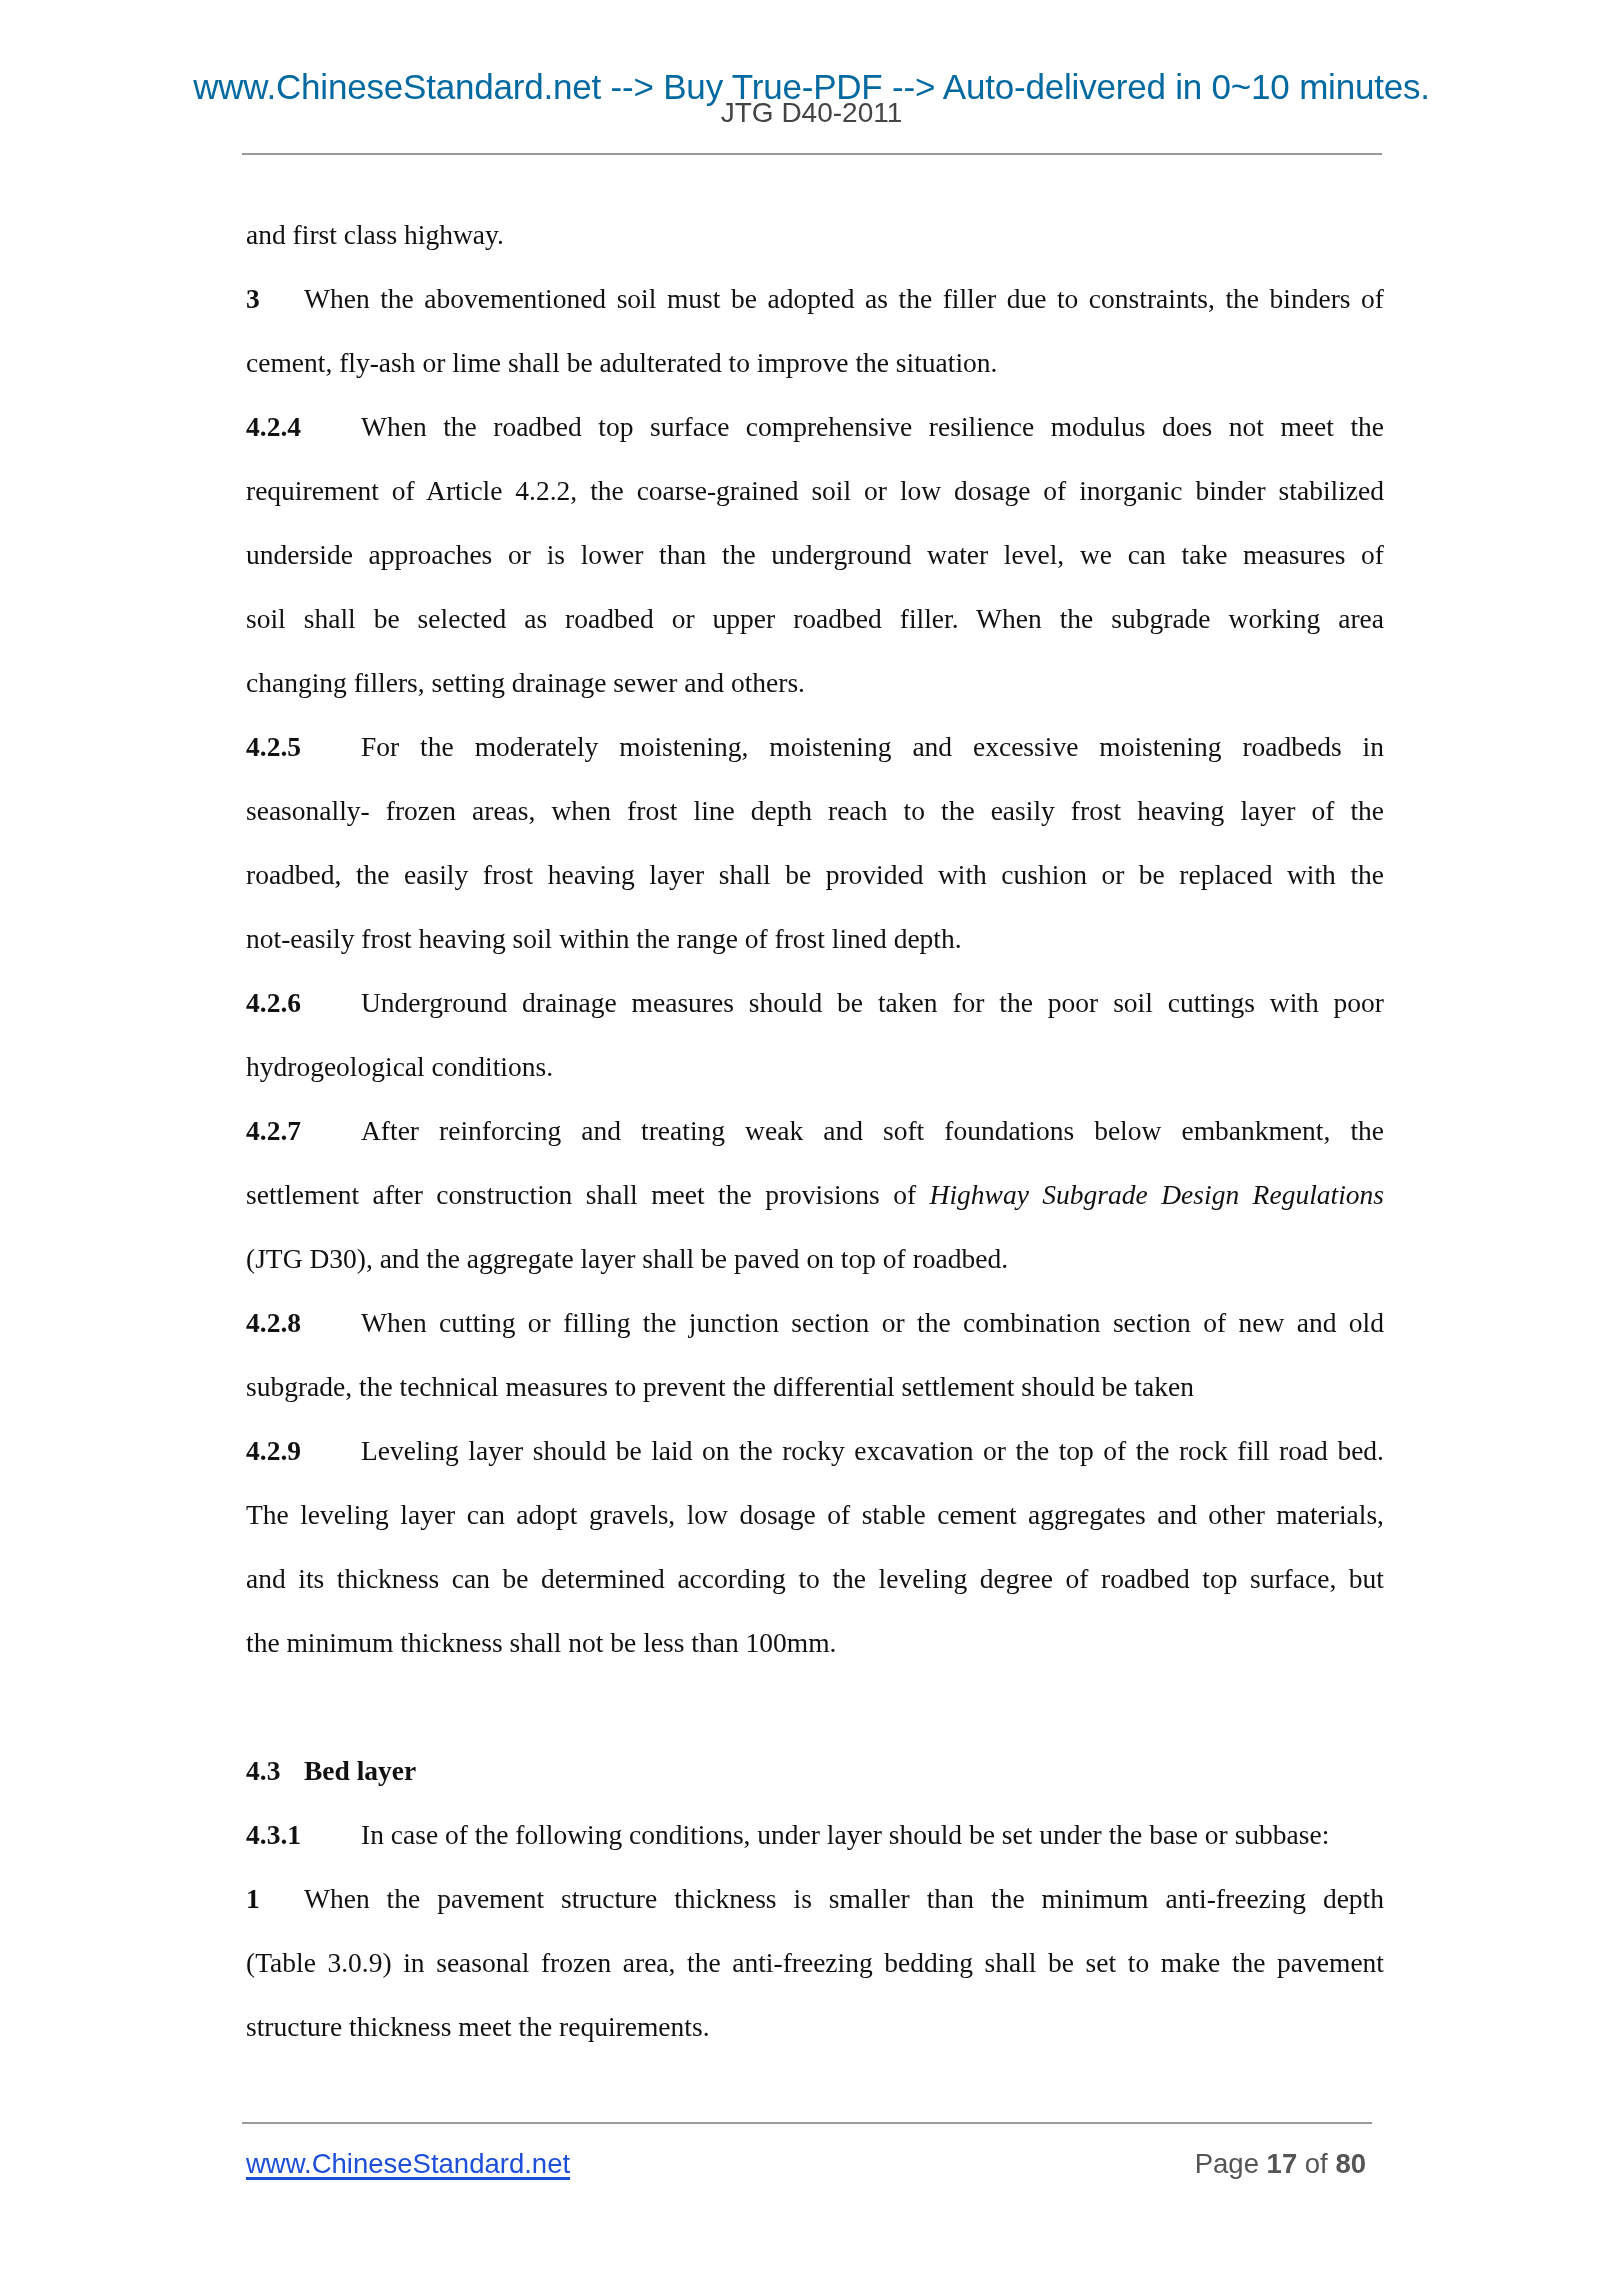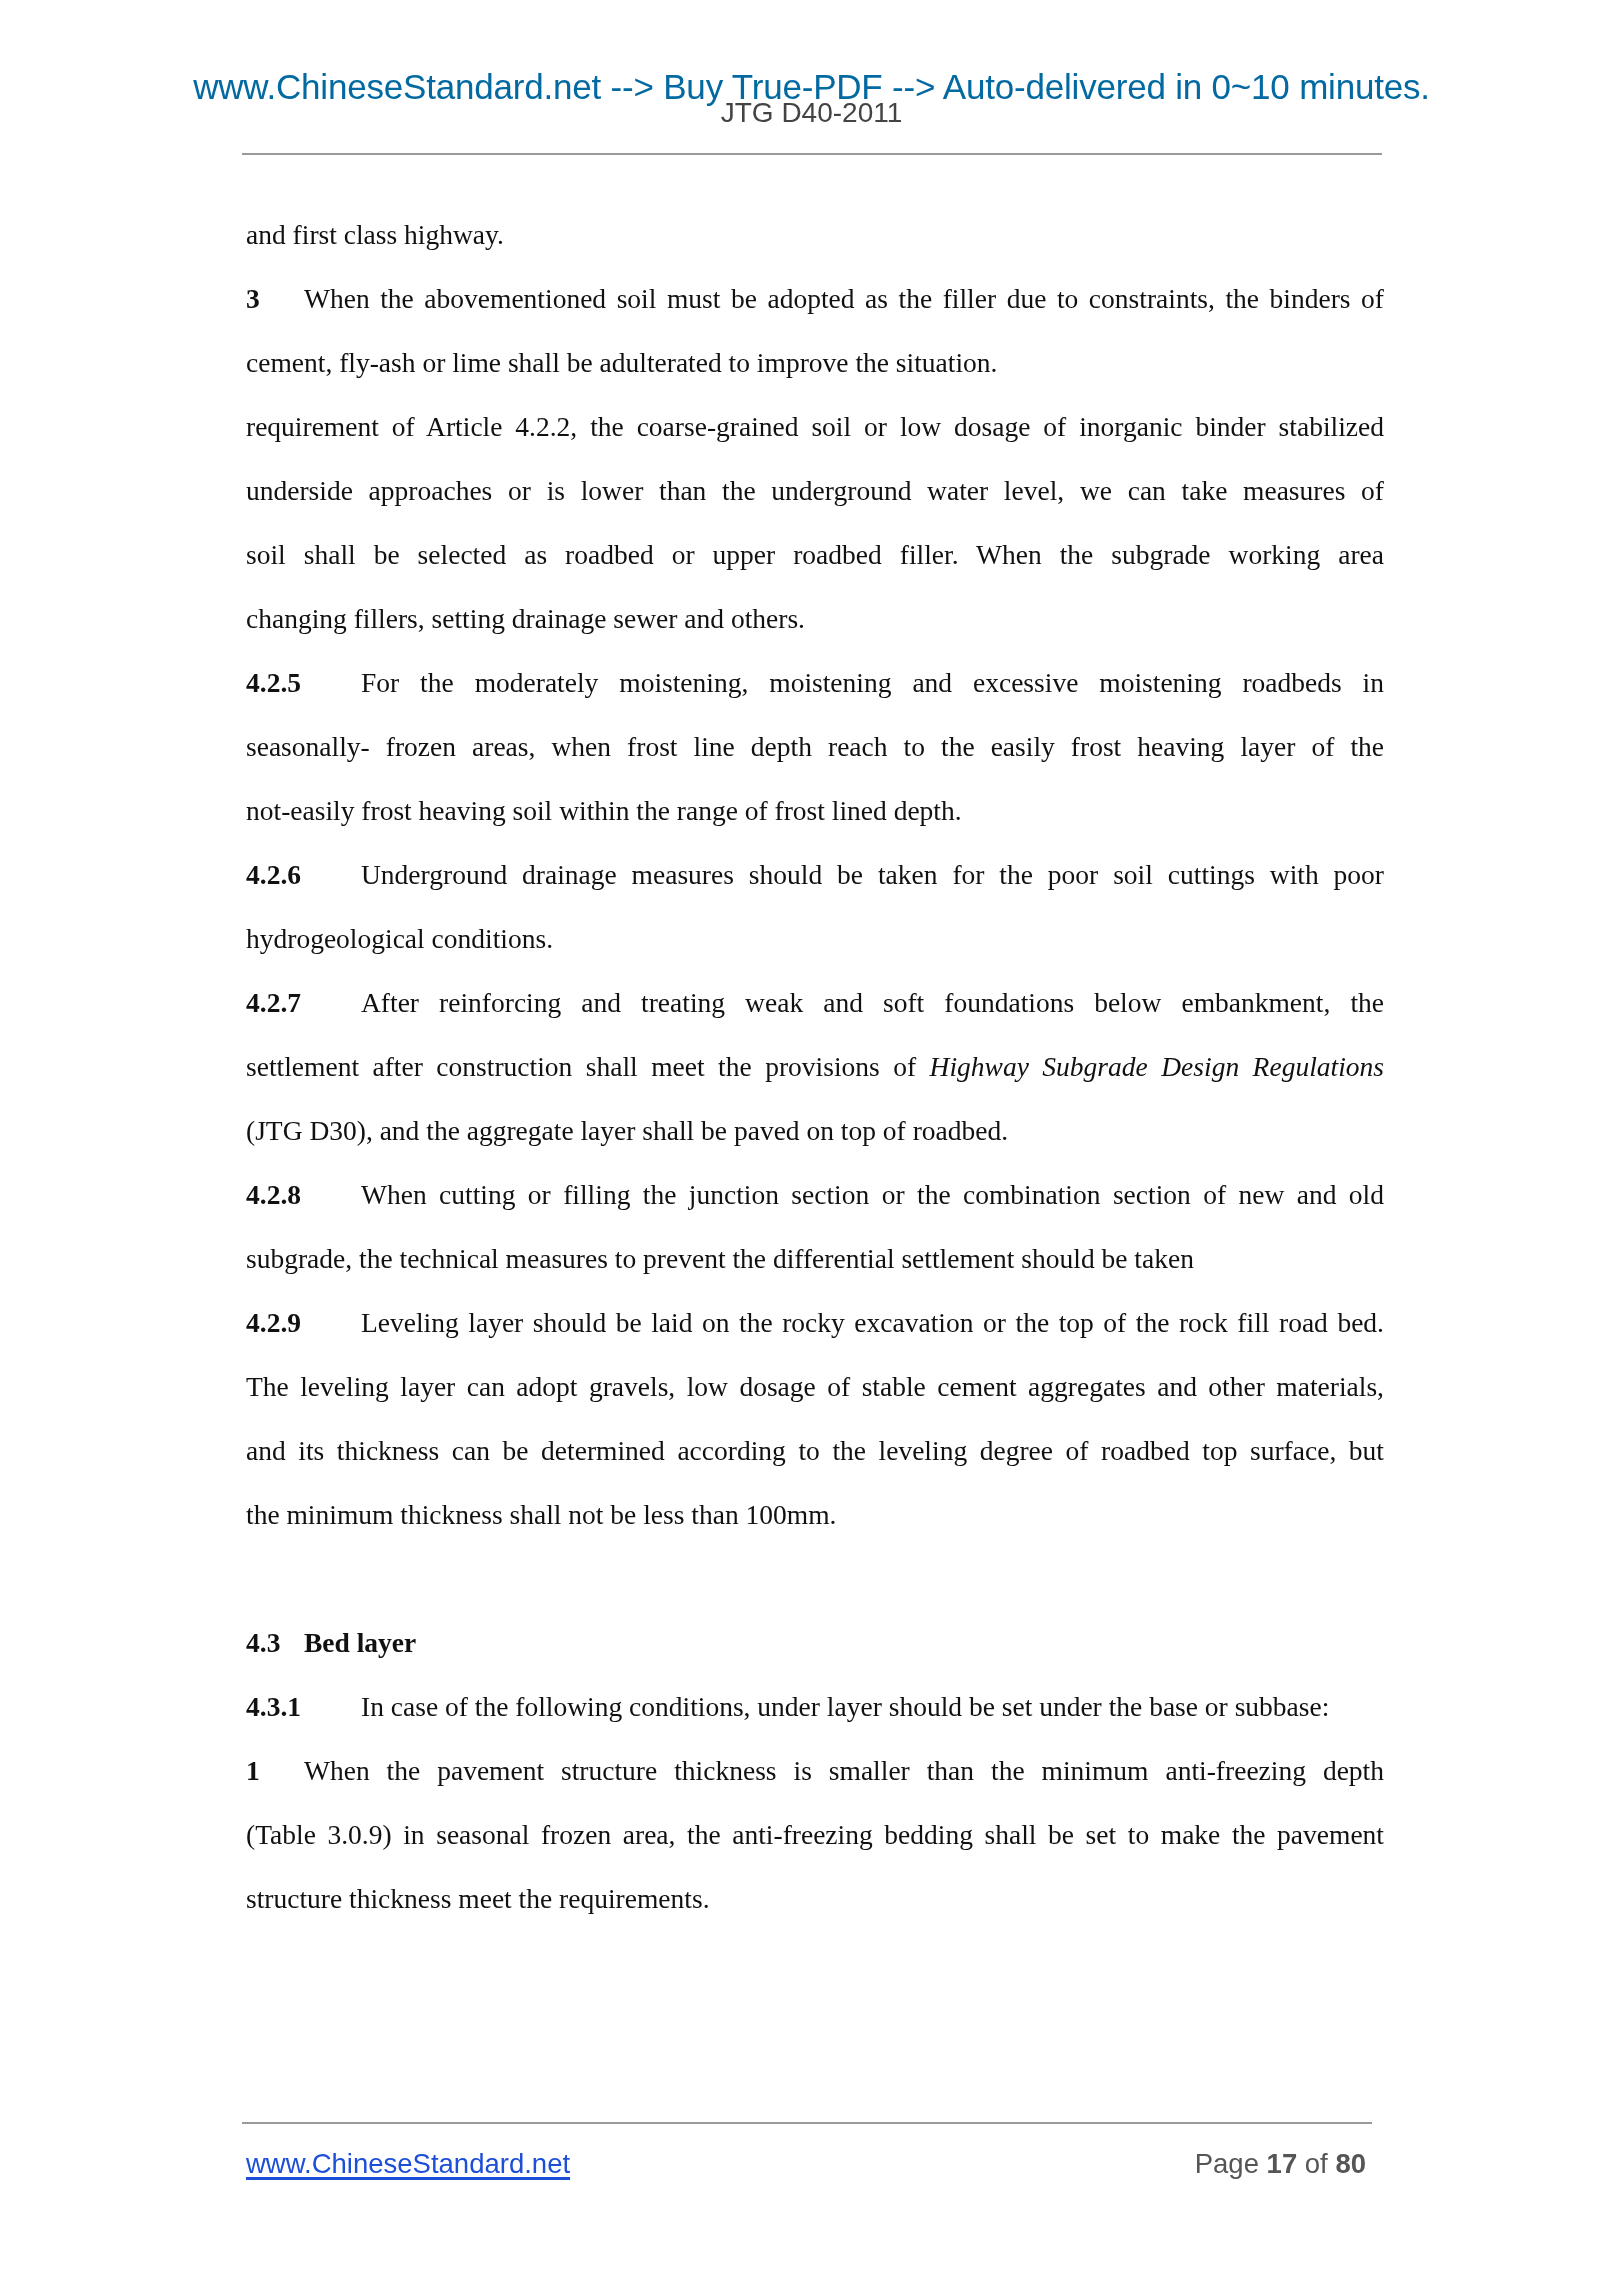--- a/index.html
+++ b/index.html
@@ -122,27 +122,29 @@
 
   <div class="body">
 
     <div class="ln">
       <span>and first class highway.</span>
     </div>
 
     <div class="ln j"><span class="num item">3</span><span>When the abovementioned soil must be adopted as the filler due to constraints, the binders of</span></div>
     <div class="ln"><span>cement, fly-ash or lime shall be adulterated to improve the situation.</span></div>
 
+    <div class="ln j"><span class="num clause">4.2.4</span><span>When the roadbed top surface comprehensive resilience modulus does not meet the</span></div>
     <div class="ln j"><span>requirement of Article 4.2.2, the coarse-grained soil or low dosage of inorganic binder stabilized</span></div>
     <div class="ln j"><span>underside approaches or is lower than the underground water level, we can take measures of</span></div>
     <div class="ln j"><span>soil shall be selected as roadbed or upper roadbed filler.  When the subgrade working area</span></div>
     <div class="ln"><span>changing fillers, setting drainage sewer and others.</span></div>
 
     <div class="ln j"><span class="num clause">4.2.5</span><span>For the moderately moistening, moistening and excessive moistening roadbeds in</span></div>
     <div class="ln j"><span>seasonally- frozen areas, when frost line depth reach to the easily frost heaving layer of the</span></div>
+    <div class="ln j"><span>roadbed, the easily frost heaving layer shall be provided with cushion or be replaced with the</span></div>
     <div class="ln"><span>not-easily frost heaving soil within the range of frost lined depth.</span></div>
 
     <div class="ln j"><span class="num clause">4.2.6</span><span>Underground drainage measures should be taken for the poor soil cuttings with poor</span></div>
     <div class="ln"><span>hydrogeological conditions.</span></div>
 
     <div class="ln j"><span class="num clause">4.2.7</span><span>After reinforcing and treating weak and soft foundations below embankment, the</span></div>
     <div class="ln j"><span>settlement after construction shall meet the provisions of </span><span class="it">Highway Subgrade Design Regulations</span></div>
     <div class="ln"><span>(JTG D30), and the aggregate layer shall be paved on top of roadbed.</span></div>
 
     <div class="ln j"><span class="num clause">4.2.8</span><span>When cutting or filling the junction section or the combination section of new and old</span></div>

